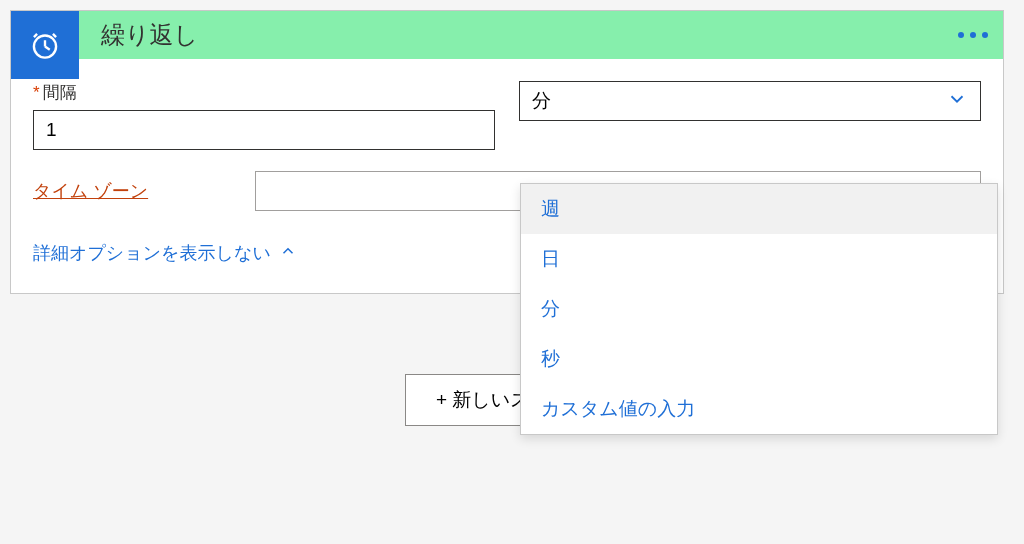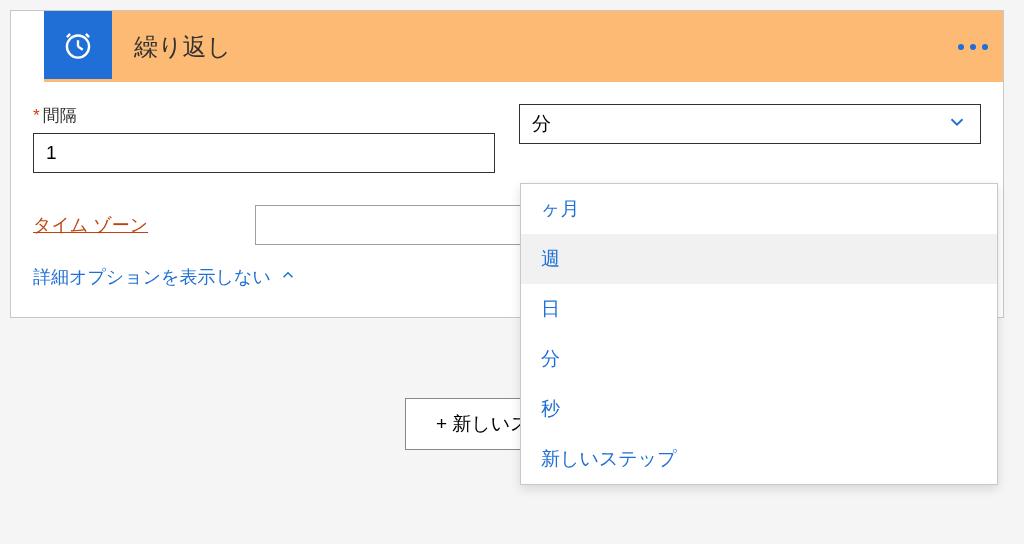--- a/index.html
+++ b/index.html
@@ -11,26 +11,25 @@
       padding: 10px;
       overflow: hidden;
       position: relative;
     }
     .card {
       background: #fff;
       border: 1px solid #c8c8c8;
       width: 994px;
     }
     .card-header {
-      background: #fdba74;
+      background: #86efac;
       display: flex;
       align-items: stretch;
-      height: 71px;
+      height: 48px;
       position: relative;
-      margin-left: 33px;
     }
     .icon-box {
       width: 68px;
       height: 68px;
       background: #1f6fd6;
       display: flex;
       align-items: center;
       justify-content: center;
     }
     .icon-box svg { width: 38px; height: 38px; }
@@ -51,21 +50,21 @@
     }
     .ellipsis span {
       width: 6px; height: 6px; border-radius: 50%; background: #1f6fd6;
     }
     .card-body {
       padding: 22px 22px 28px 22px;
     }
     .row {
       display: flex;
       gap: 24px;
-      margin-bottom: 32px;
+      margin-bottom: 21px;
     }
     .col { flex: 1; }
     .label {
       font-size: 17px;
       color: #323130;
       margin-bottom: 6px;
     }
     .req { color: #d83b01; margin-right: 3px; }
     .input {
       width: 100%;
@@ -111,21 +110,21 @@
       font-family: inherit;
       color: #605e5c;
     }
     .toggle-link {
       color: #1f6fd6;
       font-size: 18px;
       cursor: pointer;
       display: inline-flex;
       align-items: center;
       gap: 8px;
-      margin-top: 0;
+      margin-top: 10px;
     }
     .step-btn-wrap {
       text-align: center;
       margin-top: 80px;
     }
     .step-btn {
       display: inline-block;
       border: 1px solid #8a8886;
       background: #fff;
       padding: 12px 30px;
@@ -209,19 +208,18 @@
       </span>
     </div>
   </div>
 </div>
 
 <div class="step-btn-wrap">
   <button class="step-btn">+ 新しいステップ</button>
 </div>
 
 <div class="dropdown">
-  <div class="dropdown-item">ヶ月</div>
   <div class="dropdown-item hover">週</div>
   <div class="dropdown-item">日</div>
   <div class="dropdown-item">分</div>
   <div class="dropdown-item">秒</div>
-  <div class="dropdown-item">新しいステップ</div>
+  <div class="dropdown-item">カスタム値の入力</div>
 </div>
 
 </body></html>

